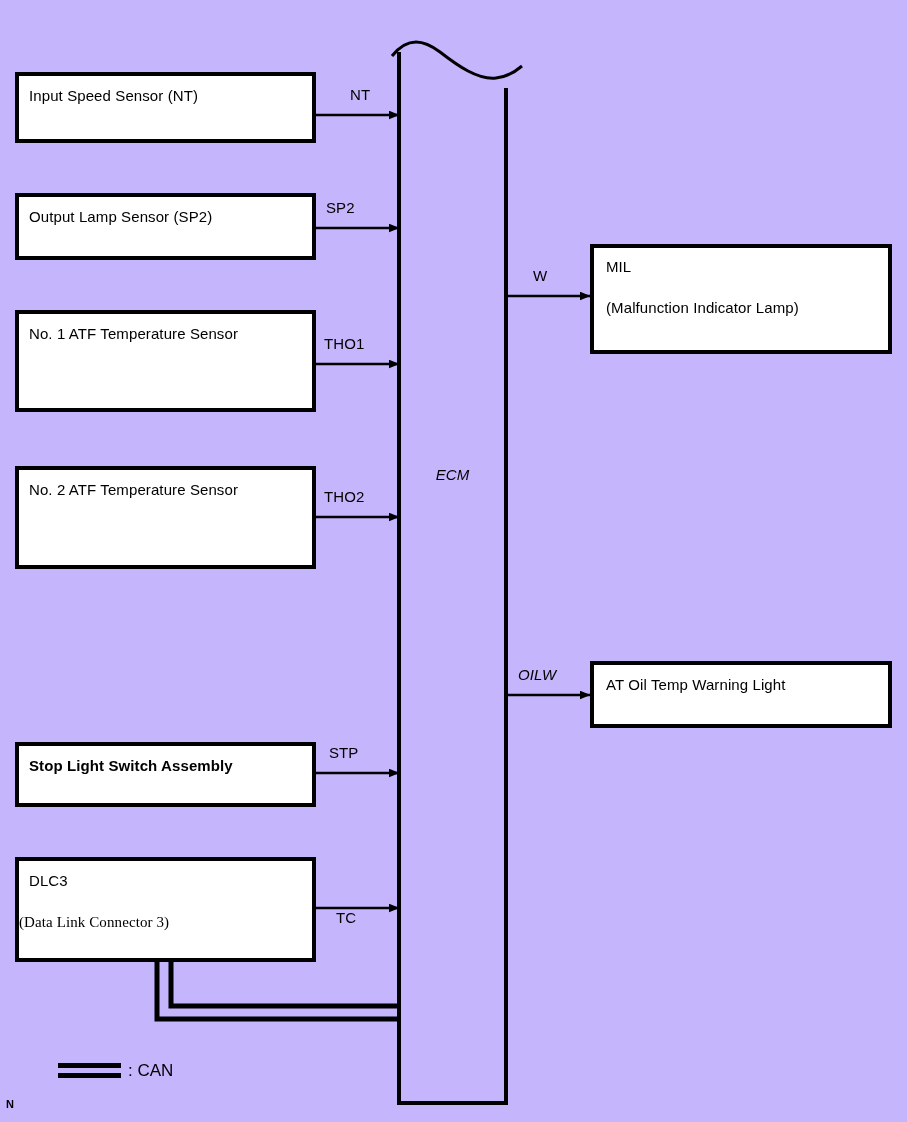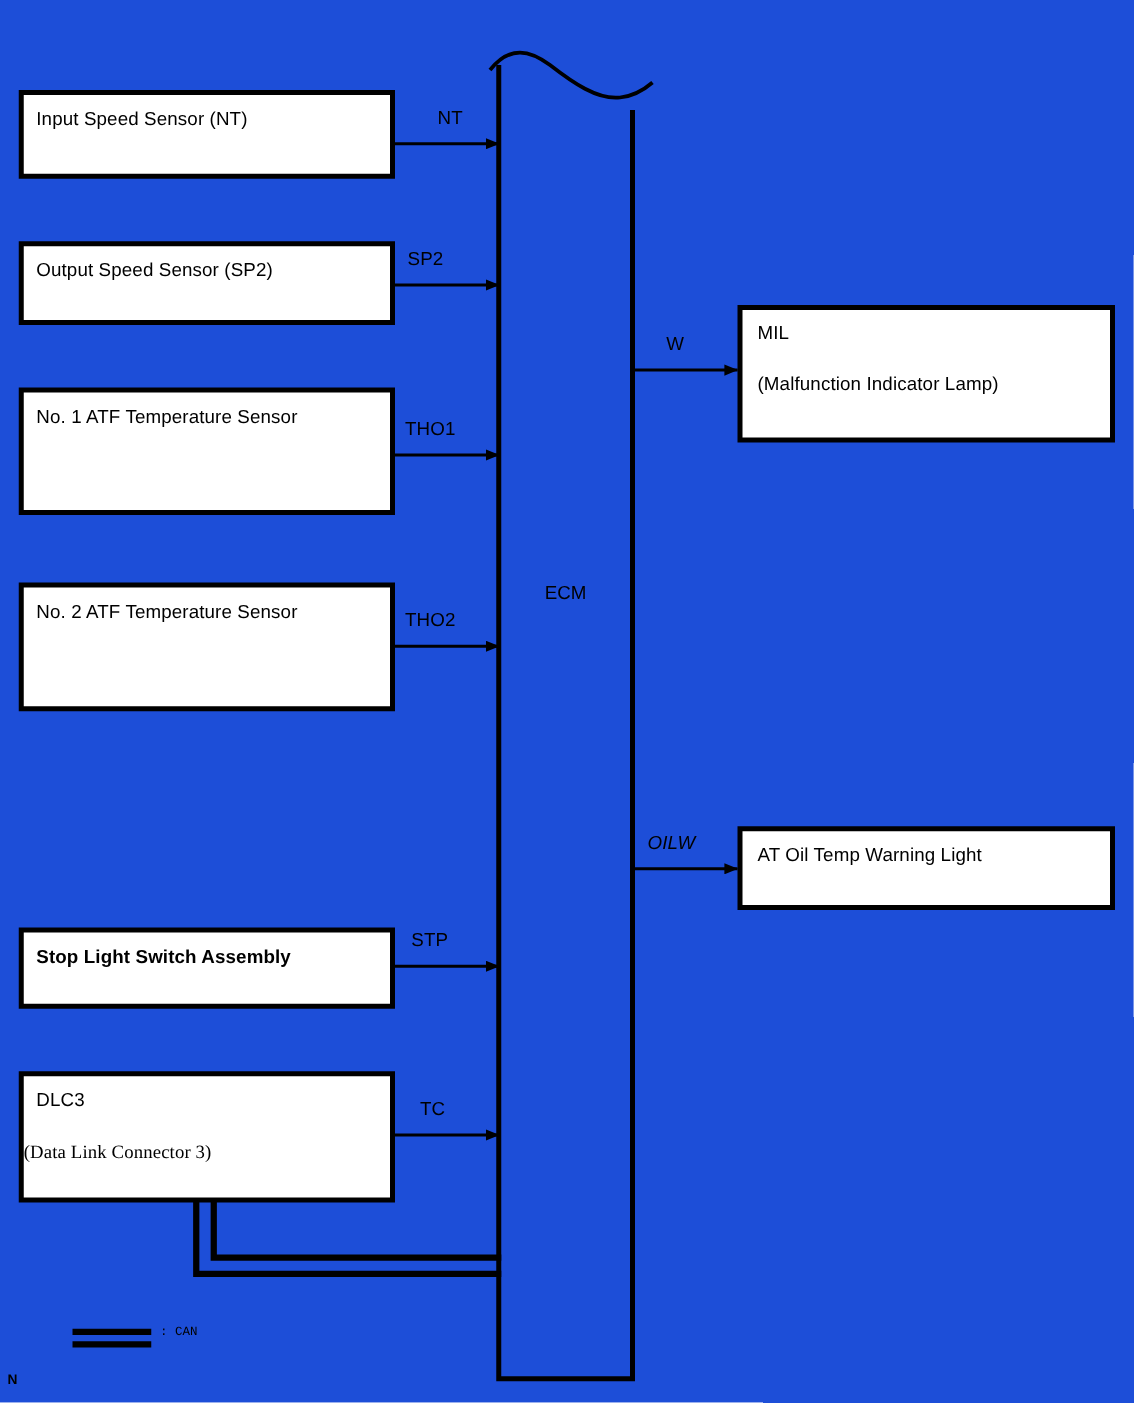--- a/index.html
+++ b/index.html
@@ -7,21 +7,21 @@
     padding: 0;
     background: #ffffff;
   }
   body {
     font-family: "Liberation Sans", sans-serif;
   }
   #diagram-root {
     position: relative;
     width: 907px;
     height: 1122px;
-    background: #1d4ed8;
+    background: #c4b5fd;
     overflow: hidden;
   }
   #diagram-svg {
     position: absolute;
     left: 0;
     top: 0;
     width: 907px;
     height: 1122px;
   }
   .blk-label {
@@ -38,27 +38,27 @@
     color: #000000;
     white-space: nowrap;
     letter-spacing: 0.1px;
   }
   .ecm-label {
     position: absolute;
     font-size: 15px;
     color: #000000;
     white-space: nowrap;
     text-align: center;
+    font-style: italic;
   }
   .legend-text {
     position: absolute;
-    font-size: 10px;
+    font-size: 17px;
     color: #000000;
     white-space: nowrap;
-    font-family: Liberation Mono, monospace;
   }
   .corner-mark {
     position: absolute;
     font-size: 11px;
     font-weight: bold;
     color: #000000;
     white-space: nowrap;
   }
 </style>
 </head>
@@ -120,21 +120,21 @@
     </g>
 
     <g>
       <rect x="58" y="1063" width="63" height="5" fill="#000000"></rect>
       <rect x="58" y="1073" width="63" height="5" fill="#000000"></rect>
     </g>
   </svg>
 
   <div class="blk-label" style="left:29px; top:87px;">Input Speed Sensor (NT)</div>
 
-  <div class="blk-label" style="left:29px; top:208px;">Output Speed Sensor (SP2)</div>
+  <div class="blk-label" style="left:29px; top:208px;">Output Lamp Sensor (SP2)</div>
 
   <div class="blk-label" style="left:29px; top:325px;">No. 1 ATF Temperature Sensor</div>
 
   <div class="blk-label" style="left:29px; top:481px;">No. 2 ATF Temperature Sensor</div>
 
   <div class="blk-label" style="left:29px; top:757px;font-weight:bold;">Stop Light Switch Assembly</div>
 
   <div class="blk-label" style="left:29px; top:872px;">DLC3</div>
   <div class="blk-label" style="left:19px; top:913px;font-family:Liberation Serif, serif;">(Data Link Connector 3)</div>
 
@@ -148,21 +148,21 @@
   <div class="sig-label" style="left:350px; top:86px;">NT</div>
 
   <div class="sig-label" style="left:326px; top:199px;">SP2</div>
 
   <div class="sig-label" style="left:324px; top:335px;">THO1</div>
 
   <div class="sig-label" style="left:324px; top:488px;">THO2</div>
 
   <div class="sig-label" style="left:329px; top:744px;">STP</div>
 
-  <div class="sig-label" style="left:336px; top:879px;text-align:center;">TC</div>
+  <div class="sig-label" style="left:336px; top:909px;text-align:center;">TC</div>
 
   <div class="sig-label" style="left:533px; top:267px;">W</div>
 
   <div class="sig-label" style="left:518px; top:666px;font-style:italic;">OILW</div>
 
   <div class="legend-text" style="left:128px; top:1061px;">: CAN</div>
 
   <div class="corner-mark" style="left:6px; top:1098px;">N</div>
 
 </div>

